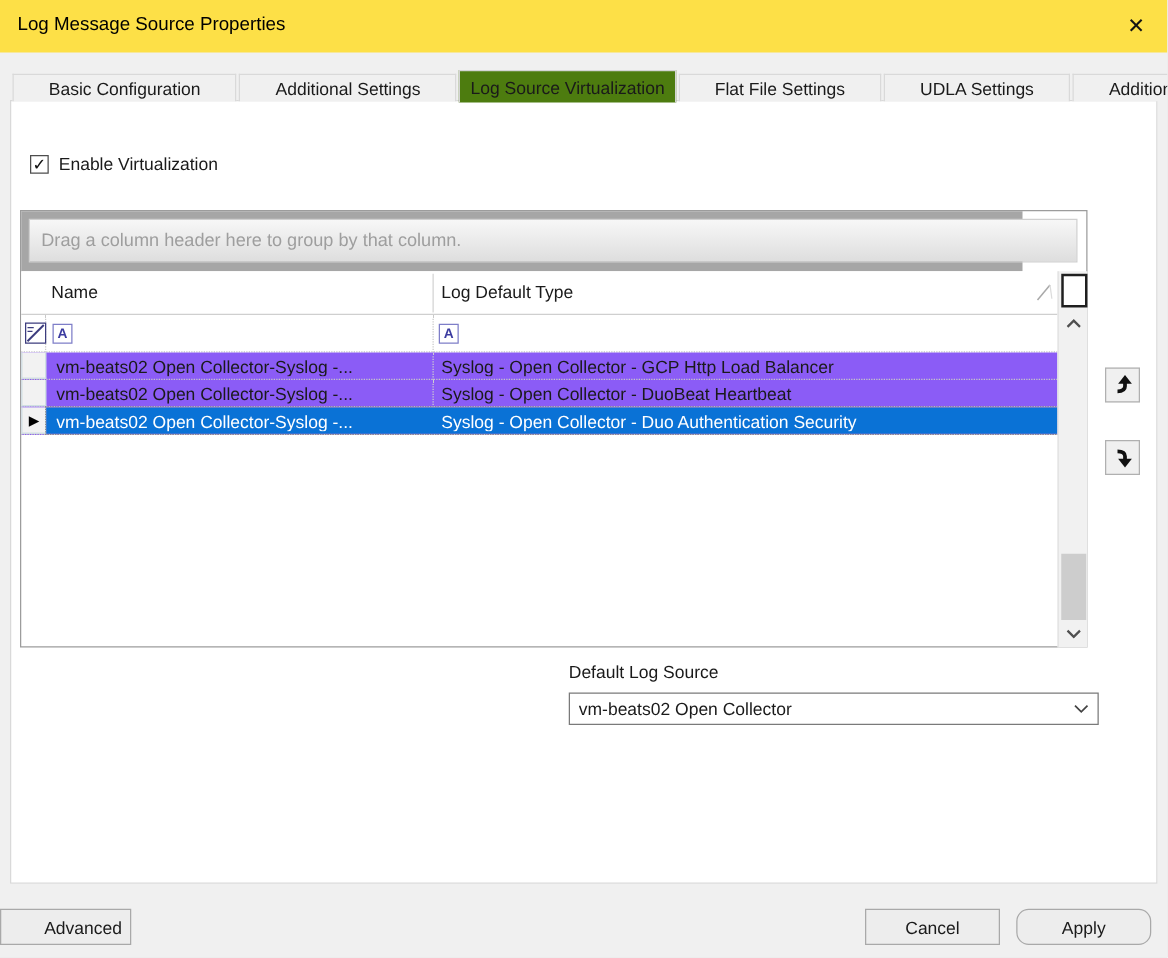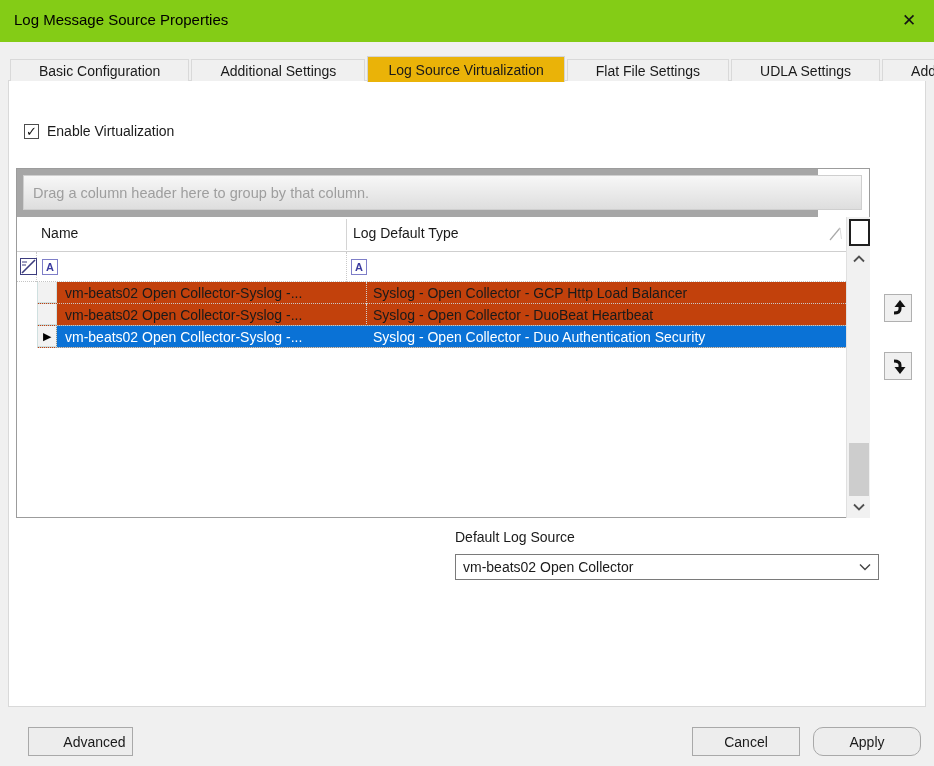--- a/index.html
+++ b/index.html
@@ -4,50 +4,50 @@
 <style>
   * { margin:0; padding:0; box-sizing:border-box; }
   html,body { background:#e8e8e8; }
   #app {
     position:relative; width:934px; height:766px;
     background:#f0f0f0; overflow:hidden;
     font-family:"Liberation Sans", sans-serif;
     color:#1a1a1a; font-size:14px;
   }
   
-  .titlebar { position:absolute; left:0; top:0; width:934px; height:42px; background:#84cc16; }
+  .titlebar { position:absolute; left:0; top:0; width:934px; height:42px; background:#fde047; }
   .titlebar .title { position:absolute; left:14px; top:11px; font-size:15px; color:#000; }
   .close-btn { position:absolute; right:8px; top:4px; width:34px; height:32px;
     display:flex; align-items:center; justify-content:center; font-size:17px; color:#141414; cursor:default; }
   
   .tabs { position:absolute; left:10px; top:55px; height:26px; display:flex; align-items:flex-end; z-index:3; }
   .tab {
     height:22px; background:#f0f0f0; border:1px solid #d9d9d9; border-bottom:none;
     padding:0 28px; display:flex; align-items:center; margin-right:2px; white-space:nowrap;
   }
   .tab.active {
-    height:26px; background:#eab308; border:1px solid #d4d4d4; border-bottom:none;
-    position:relative; margin-bottom:-1px; padding:0 20px; z-index:4;
+    height:26px; background:#4d7c0f; border:1px solid #d4d4d4; border-bottom:none;
+    position:relative; margin-bottom:-1px; padding:0 8px; z-index:4;
   }
   .tabpage {
     position:absolute; left:8px; top:80px; width:918px; height:627px;
     background:#ffffff; border:1px solid #d9d9d9; z-index:1;
   }
   
   .chk-row { position:absolute; left:24px; top:123px; display:flex; align-items:center; z-index:5; }
   .chk-box { width:15px; height:15px; border:1px solid #4d4d4d; background:#fff;
     display:flex; align-items:center; justify-content:center; font-size:13px; line-height:1; color:#111; }
   .chk-label { margin-left:8px; }
   
   .btn {
     position:absolute; background:#ededed; border:1px solid #a9a9a9;
     display:flex; align-items:center; justify-content:center; font-size:14px; color:#1a1a1a; cursor:default;
   }
   #btn-create { left:636px; top:126px; width:226px; height:29px; }
-  #btn-advanced { left:28px; top:727px; width:105px; height:29px;padding-left:28px; }
+  #btn-advanced { left:0; top:727px; width:105px; height:29px;padding-left:28px; }
   #btn-ok { left:570px; top:727px; width:109px; height:29px; border:2px solid #0078d7; background:#e9e9e9; }
   #btn-cancel { left:692px; top:727px; width:108px; height:29px; }
   #btn-apply { left:813px; top:727px; width:108px; height:29px;border-radius:10px; }
   
   .grid { position:absolute; left:16px; top:168px; width:854px; height:350px;
     border:1px solid #9c9c9c; background:#ffffff; z-index:5; }
   .groupband { position:absolute; left:0; top:0; width:801px; height:48px; background:#a6a6a6; }
   .grouphint {
     position:absolute; left:6px; top:6px; width:839px; height:35px;
     background:linear-gradient(#f7f7f7,#dedede); border:1px solid #cfcfcf;
@@ -62,21 +62,21 @@
   
   .filter-row { position:absolute; left:0; top:83px; width:829px; height:30px;
     border-bottom:1px dotted #c4c4c4; background:#fff; }
   .f-ind { position:absolute; left:0; top:0; width:20px; height:30px; border-right:1px dotted #c9c9c9; }
   .f-sep { position:absolute; left:329px; top:0; width:1px; height:30px; border-right:1px dotted #c9c9c9; }
   .icon-nofilter { position:absolute; left:3px; top:6px; width:17px; height:17px;
     border:1px solid #3c3c7e; background:#fff; }
   .a-icon { position:absolute; width:16px; height:16px; border:1px solid #7e7ec8; background:#fff;
     color:#3c3ca0; font-size:11px; font-weight:bold; display:flex; align-items:center; justify-content:center; }
   
-  .row { position:absolute; left:0; width:829px; height:22px; background:#c2410c;margin-left:20px; }
+  .row { position:absolute; left:0; width:829px; height:22px; background:#8b5cf6; }
   .row .ind { position:absolute; left:0; top:0; width:20px; height:21px;
     background:#f2f2f2; border:1px solid #cfe0e0; border-top:none; }
   .row .cell-name { position:absolute; left:28px; top:3px; width:296px;
     white-space:nowrap; overflow:hidden; }
   .row .cell-type { position:absolute; left:336px; top:3px; width:488px;
     white-space:nowrap; overflow:hidden; }
   .row .rsep { position:absolute; left:329px; top:0; width:1px; height:22px; border-right:1px dotted #d0d0d0; }
   .row { border-bottom:1px dotted #c8c8c8; }
   .row.selected .sel-band { position:absolute; left:20px; top:0; width:809px; height:21px;
     background:#0a72d6; outline:1px dotted #8a8a8a; }

